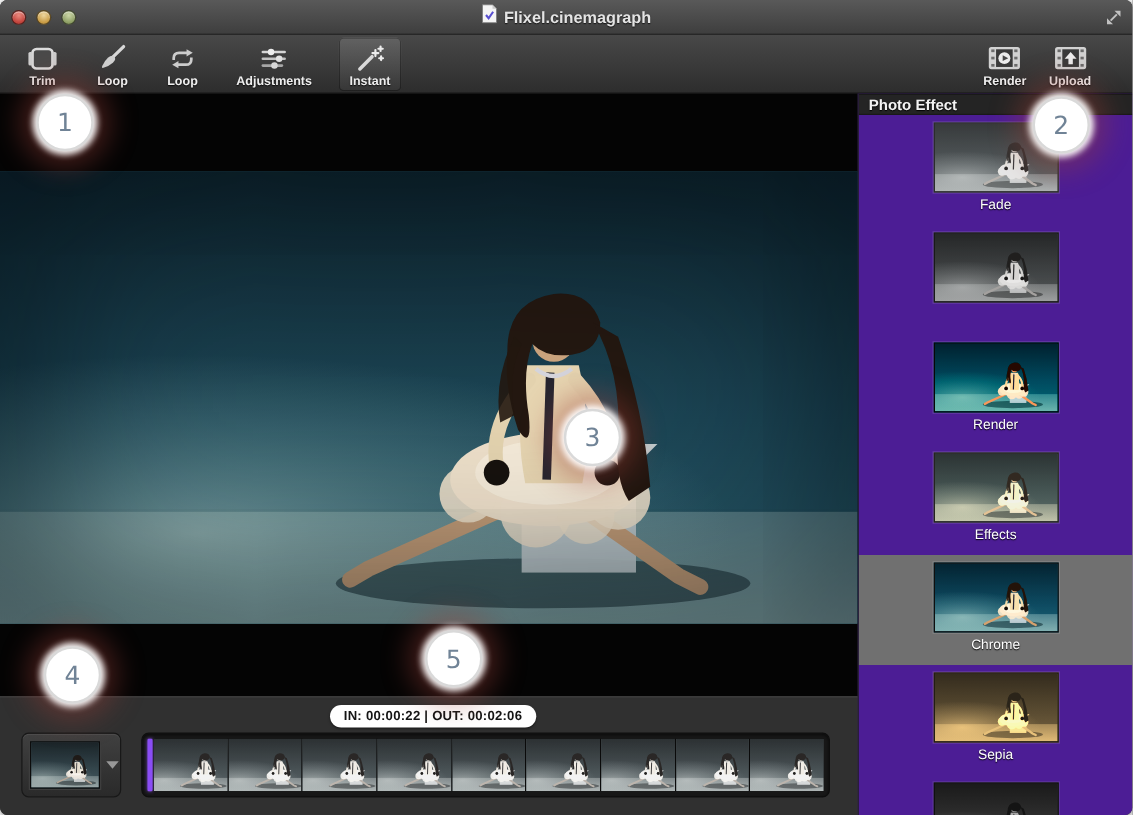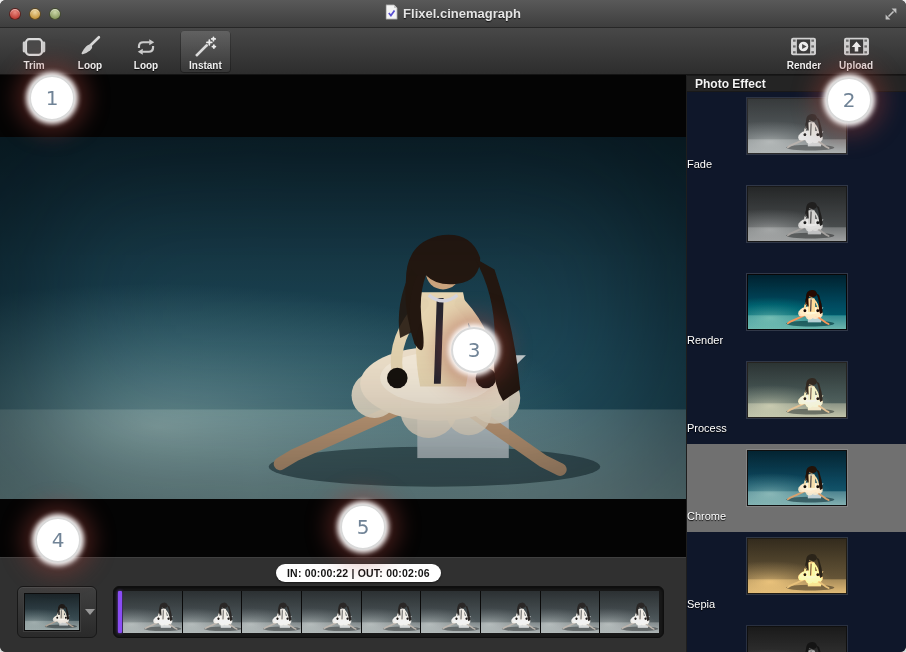--- a/index.html
+++ b/index.html
@@ -35,45 +35,45 @@
     box-shadow:inset 0 0 0 1px rgba(0,0,0,.4), inset 0 1px 0 rgba(255,255,255,.1);}
   
   .content{display:flex;height:577px;}
   .left-col{width:686px;display:flex;flex-direction:column;}
   .preview{height:482px;background:#040404;position:relative;}
   .photo{position:absolute;top:62px;left:0;width:686px;height:362px;}
   .photo::after{content:"";position:absolute;inset:0;pointer-events:none;
     box-shadow:inset 0 0 140px 35px rgba(2,10,14,.55);}
   
   .timeline{height:95px;background:#303030;border-top:1px solid #3f3f3f;position:relative;}
-  .inout-badge{position:absolute;left:276px;top:6px;height:18px;line-height:18px;
+  .inout-badge{position:absolute;left:264px;top:6px;height:18px;line-height:18px;
     padding:0 11px;background:#ffffff;border-radius:10px;font-size:10.5px;font-weight:bold;
     color:#141414;letter-spacing:.2px;box-shadow:0 1px 2px rgba(0,0,0,.5);}
   .clip-btn{position:absolute;left:17px;top:28px;width:80px;height:52px;
     background:linear-gradient(#404040,#2a2a2a);border:1px solid #181818;border-radius:6px;
     box-shadow:inset 0 1px 0 rgba(255,255,255,.07);display:flex;align-items:center;
     padding:0;cursor:pointer;}
   .clip-thumb{width:56px;height:38px;margin-left:6px;border:1px solid #0c0c0c;
     box-shadow:0 0 0 1px #3d3d3d;}
   .chev{margin-left:5px;width:0;height:0;border-left:5px solid transparent;
     border-right:5px solid transparent;border-top:6px solid #989898;}
   .filmstrip{position:absolute;left:113px;top:28px;width:551px;height:52px;
     background:#181818;border:1px solid #0e0e0e;border-radius:6px;
     display:flex;align-items:center;padding:0 4px;box-shadow:inset 0 1px 3px rgba(0,0,0,.6);}
   .playhead{width:4px;height:42px;border-radius:1px;margin-right:1px;background:#8a4df5;
     box-shadow:0 0 3px rgba(150,90,255,.8);cursor:ew-resize;}
   .frames{display:flex;gap:1px;height:42px;flex:1;background:#0a0a0a;overflow:hidden;}
   .frame{flex:1;height:42px;background:#202020;cursor:pointer;}
   .framefill{width:100%;height:100%;}
   
-  .sidebar{width:220px;background:#0f172a;border-left:1px solid #1e1e1e;overflow:hidden;}
+  .sidebar{width:220px;background:#4c1d95;border-left:1px solid #1e1e1e;overflow:hidden;}
   .sec-header{height:17px;line-height:16px;background:#242424;color:#f3f3f3;font-size:12px;
     font-weight:bold;padding-left:8px;text-shadow:0 1px 1px #000;
     border-top:1px solid #191919;border-bottom:1px solid #191919;}
-  .effect-item{height:88px;padding-top:6px;cursor:pointer;}
+  .effect-item{height:88px;padding-top:6px;text-align:center;cursor:pointer;}
   .effect-item.selected{background:#707070;}
   .thumb{width:100px;height:56px;margin:0 auto;border:1px solid #141414;
     box-shadow:0 0 0 1px rgba(255,255,255,.14);}
   .elabel{margin-top:4px;font-size:11px;color:#ffffff;text-shadow:0 1px 1px #000;}
   
   .scene{overflow:hidden;background:#1b4554;}
   .scene svg{display:block;width:100%;height:100%;}
   .fx-fade{filter:grayscale(.85) brightness(1.18) contrast(.8);}
   .fx-chrome{filter:grayscale(.92) brightness(1.0) contrast(.95);}
   .fx-process{filter:saturate(1.9) hue-rotate(-8deg) contrast(1.12);}
@@ -161,20 +161,35 @@
         <span class="ticon">
             <svg width="26" height="26" viewBox="0 0 24 24">
               <path d="M5.5 13 V11.5 Q5.5 7.6 9.5 7.6 H15.5" fill="none" stroke="#cccccc" stroke-width="2"></path>
               <polygon points="15,4.9 19.6,7.6 15,10.3" fill="#cccccc"></polygon>
               <path d="M18.5 11 V12.5 Q18.5 16.4 14.5 16.4 H8.5" fill="none" stroke="#cccccc" stroke-width="2"></path>
               <polygon points="9,13.7 4.4,16.4 9,19.1" fill="#cccccc"></polygon>
             </svg>
           </span>
         <span class="tlabel">Loop</span>
       </button>
+      <button class="tool">
+        <span class="ticon">
+            <svg width="26" height="26" viewBox="0 0 24 24">
+              <g stroke="#d6d6d6" stroke-width="2" stroke-linecap="round">
+                <line x1="4" y1="7" x2="20" y2="7"></line>
+                <line x1="4" y1="12" x2="20" y2="12" opacity=".88"></line>
+                <line x1="4" y1="17" x2="18" y2="17" opacity=".7"></line>
+              </g>
+              <circle cx="10" cy="7" r="2.4" fill="#ececec"></circle>
+              <circle cx="16" cy="12" r="2.4" fill="#e2e2e2"></circle>
+              <circle cx="12.5" cy="17" r="2.4" fill="#d8d8d8"></circle>
+            </svg>
+          </span>
+        <span class="tlabel">Adjustments</span>
+      </button>
       <button class="tool selected">
         <span class="ticon">
             <svg width="26" height="26" viewBox="0 0 24 24">
               <line x1="4.5" y1="19.5" x2="13.5" y2="10.5" stroke="#dadada" stroke-width="2.6" stroke-linecap="round"></line>
               <g stroke="#ececec" stroke-width="1.6" stroke-linecap="round" fill="none">
                 <path d="M16 5.6 v4.4 M13.8 7.8 h4.4"></path>
                 <path d="M19.8 3 v3.2 M18.2 4.6 h3.2"></path>
                 <path d="M20.2 10.2 v2.8 M18.8 11.6 h2.8"></path>
               </g>
             </svg>
@@ -726,21 +741,21 @@
   <circle cx="139" cy="86" r="3.6" fill="#17120e"></circle>
   <circle cx="170" cy="86" r="3.6" fill="#17120e"></circle>
   <path d="M154 58 L153 88" stroke="#262630" stroke-width="2.4"></path>
   <circle cx="155" cy="49" r="6" fill="#cfa780"></circle>
   <path d="M155 36 Q142 38 142 52 Q141 62 145 74 Q149 80 148 70 Q146 58 149 50 Q153 54 160 53 Q168 52 168 44 Q165 35 155 36 Z" fill="#241811"></path>
   <path d="M166 44 Q174 58 173 76 Q172 88 176 94 L182 90 Q180 68 173 48 Z" fill="#241811"></path>
   <path d="M144 48 Q138 60 140 72 L144 70 Q142 58 146 50 Z" fill="#241811" opacity=".9"></path>
   <path d="M150 57 Q155 61 160 57" stroke="#d8d8e0" stroke-width="1.2" fill="none"></path>
 </svg>
           </div>
-          <div class="elabel">Process</div>
+          <div class="elabel">Effects</div>
         </div>
         <div class="effect-item selected" style="background: rgb(112, 112, 112);">
           <div class="thumb scene fx-instant">
 <svg viewBox="0 0 240 130" preserveAspectRatio="xMidYMid slice">
   <rect width="240" height="130" fill="url(#g-bg)"></rect>
   <rect y="97" width="240" height="33" fill="url(#g-floor)"></rect>
   <ellipse cx="55" cy="103" rx="150" ry="50" fill="url(#g-light)"></ellipse>
   <ellipse cx="152" cy="117" rx="58" ry="7" fill="#0a1d24" opacity=".5"></ellipse>
   <polygon points="146,84 178,84 184,78 152,78" fill="#d2dbdd" opacity=".95"></polygon>
   <rect x="146" y="84" width="32" height="30" fill="#c0cacd" opacity=".95"></rect>

